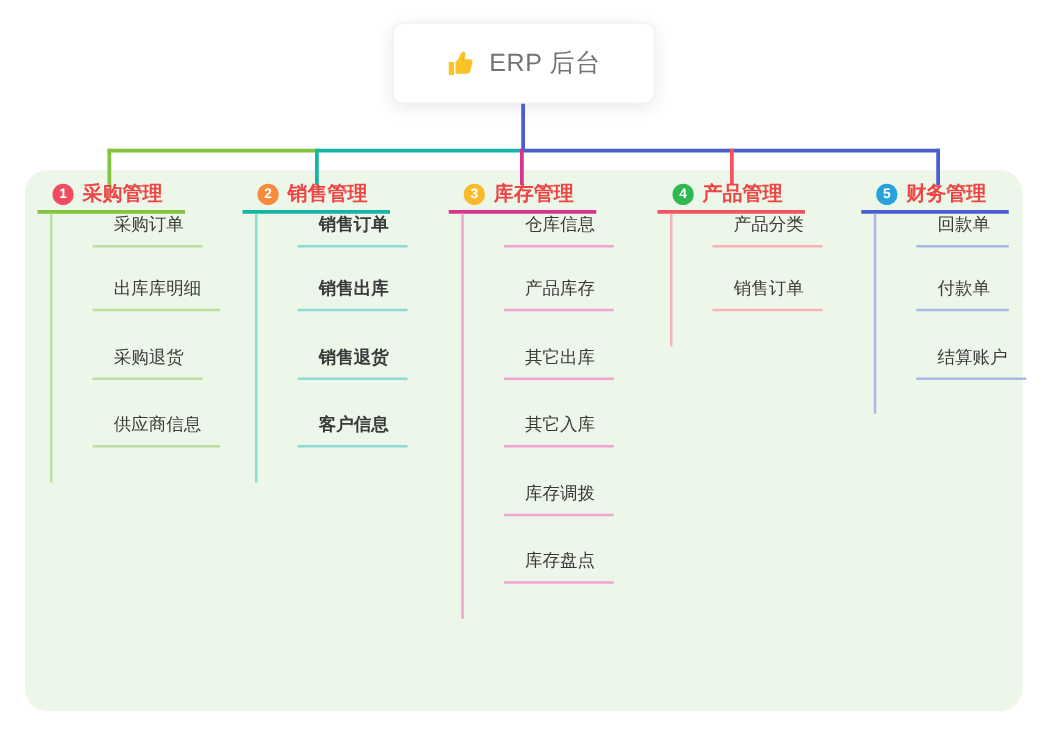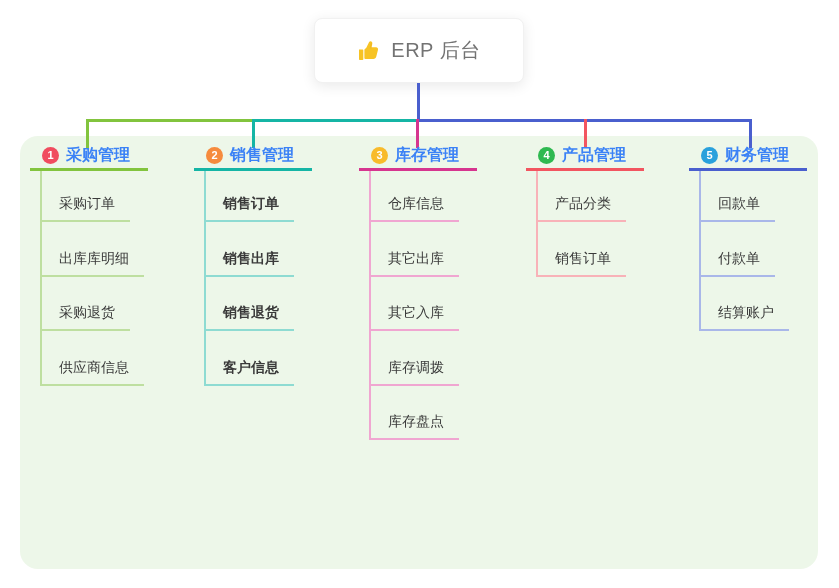--- a/index.html
+++ b/index.html
@@ -69,33 +69,34 @@
     color: #ffffff;
     font-size: 11px;
     font-weight: bold;
     line-height: 17px;
     text-align: center;
     flex: 0 0 auto;
   }
   .branch-label {
     font-size: 16px;
     font-weight: 600;
-    color: #3b82f6;
+    color: #ef4444;
     white-space: nowrap;
   }
 
   .children {
     margin-left: 10px;
     border-left: 2px solid #ccc;
     width: max-content;
   }
   .child {
     height: 54.5px;
     display: flex;
-    align-items: flex-end;
+    align-items: flex-start;
+    padding-left: 32px;
   }
   .child:first-child { height: 51px; }
   .child-label {
     display: inline-block;
     font-size: 14px;
     color: #3a3a3a;
     white-space: nowrap;
     padding: 0 15px 7px 17px;
     border-bottom: 2px solid #ccc;
     cursor: pointer;
@@ -172,20 +173,23 @@
       <div class="branch" style="left: 359px;">
         <div class="branch-header" style="border-bottom-color: rgb(214, 53, 143);">
           <span class="badge" style="background: rgb(248, 187, 43);">3</span>
           <span class="branch-label">库存管理</span>
         </div>
         <div class="children" style="border-left-color: rgb(240, 166, 209);">
           <div class="child">
             <span class="child-label" style="border-bottom-color: rgb(240, 166, 209);">仓库信息</span>
           </div>
           <div class="child">
+            <span class="child-label" style="border-bottom-color: rgb(240, 166, 209);">产品库存</span>
+          </div>
+          <div class="child">
             <span class="child-label" style="border-bottom-color: rgb(240, 166, 209);">其它出库</span>
           </div>
           <div class="child">
             <span class="child-label" style="border-bottom-color: rgb(240, 166, 209);">其它入库</span>
           </div>
           <div class="child">
             <span class="child-label" style="border-bottom-color: rgb(240, 166, 209);">库存调拨</span>
           </div>
           <div class="child">
             <span class="child-label" style="border-bottom-color: rgb(240, 166, 209);">库存盘点</span>

